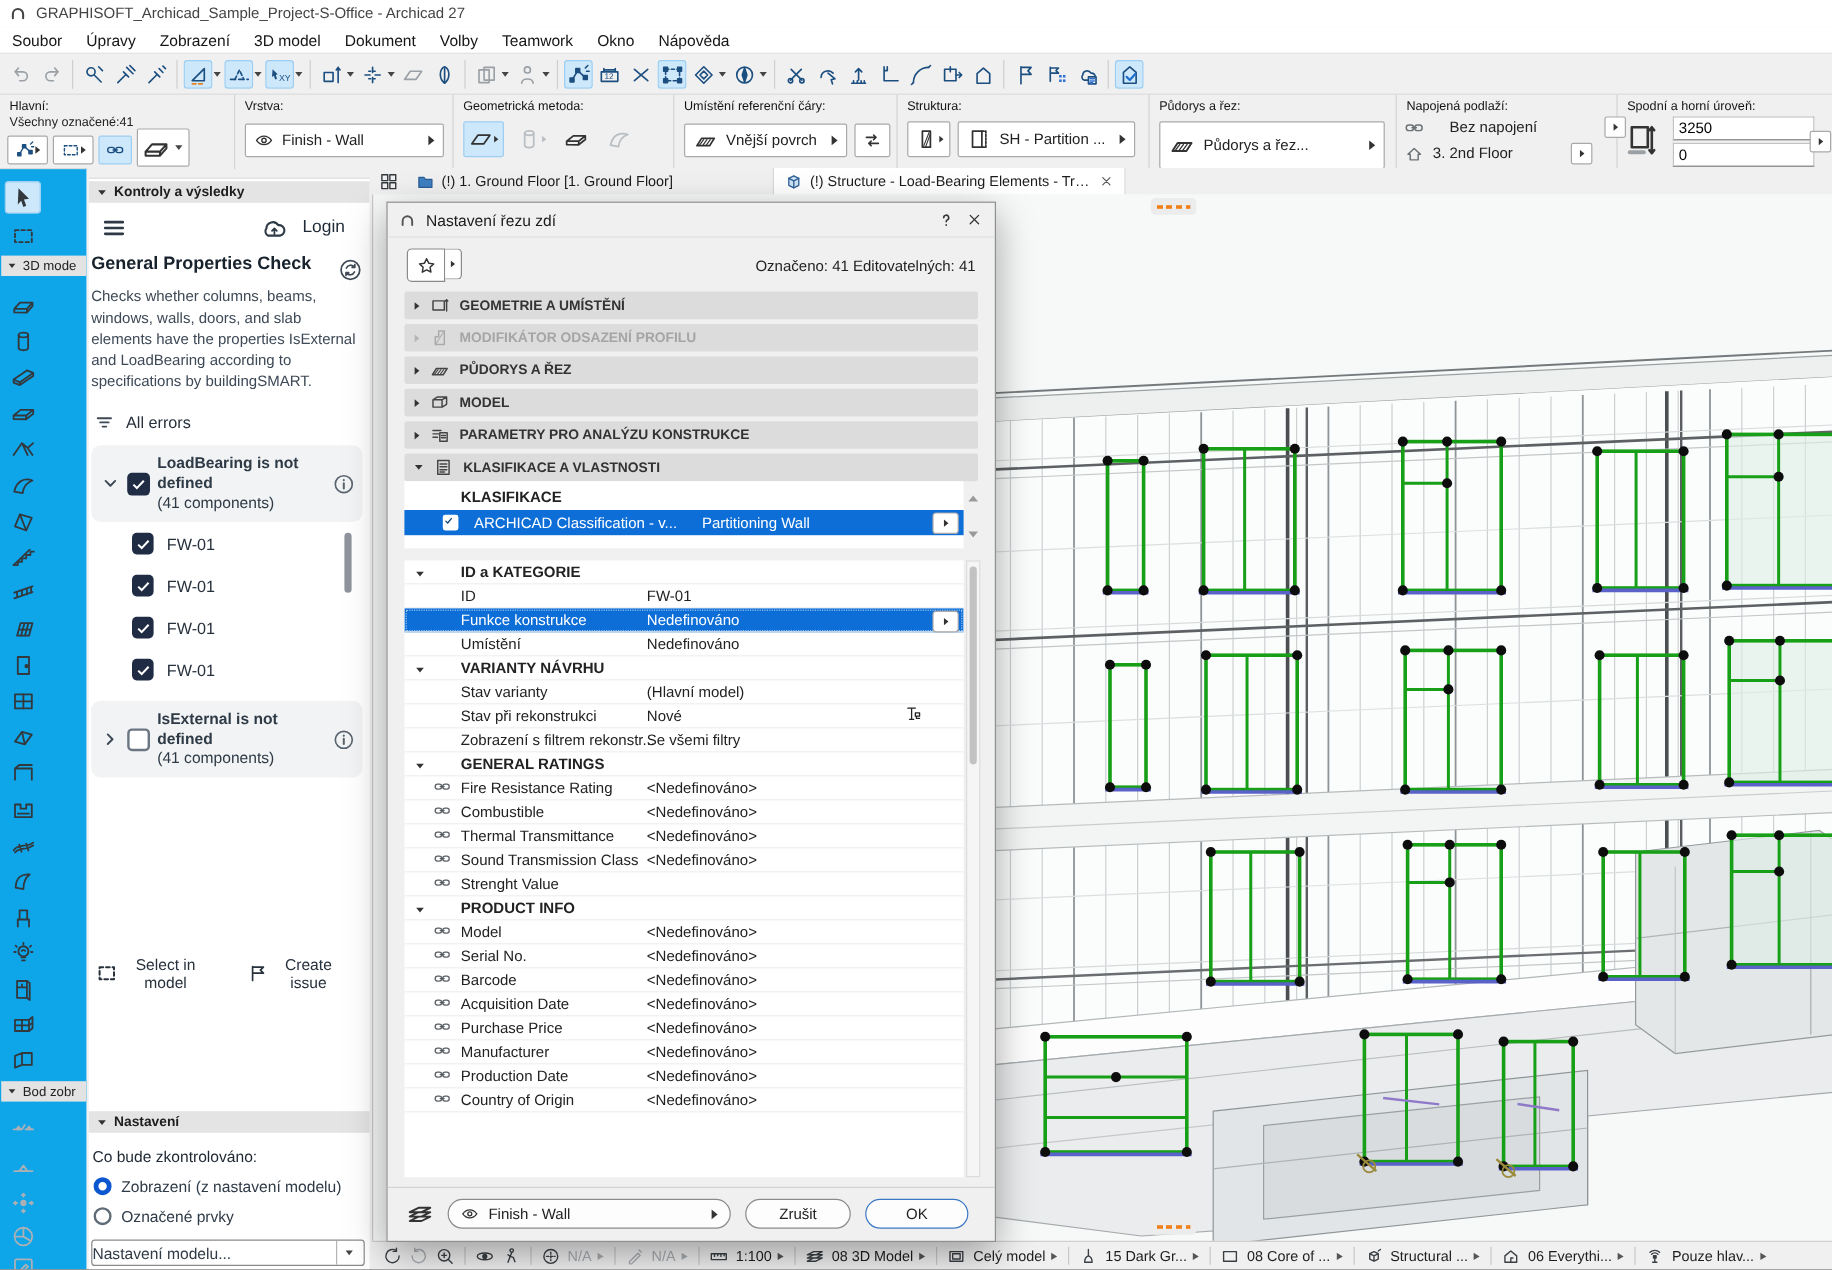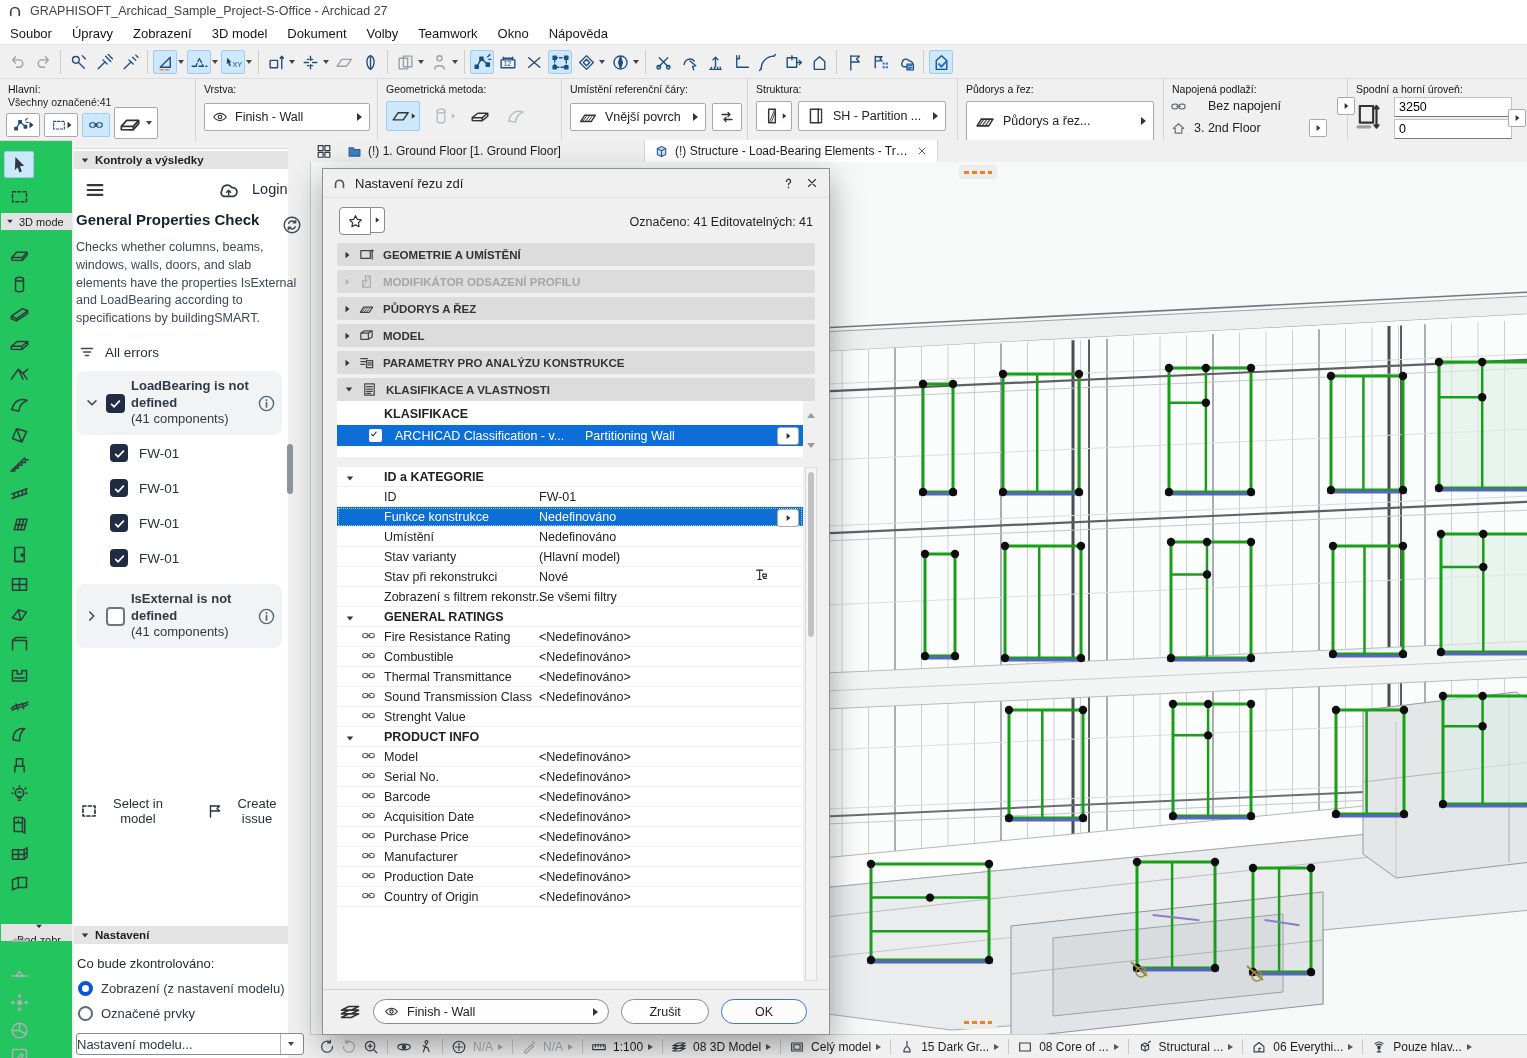--- a/index.html
+++ b/index.html
@@ -23,28 +23,28 @@
   .infobar{position:absolute;left:0;top:78px;right:0;height:62px;background:#f0f0f0;border-top:1px solid #dcdcdc;display:flex}
   .isec{position:relative;height:100%;border-right:1px solid #d4d4d4;box-sizing:border-box;flex:none}
   .ilabel{position:absolute;left:8px;top:4px;font-size:10.5px;white-space:nowrap;color:#141414}
   .ifld{display:flex;align-items:center;background:#fff;border:1px solid #a9a9a9;border-radius:2px;height:28px;font-size:12.5px;padding:0 7px;gap:7px;box-sizing:border-box;white-space:nowrap}
   .ibtn{display:flex;align-items:center;justify-content:center;background:#fff;border:1px solid #a9a9a9;border-radius:2px;height:24px;box-sizing:border-box}
   .ibtn.flat{background:transparent;border-color:transparent}
   .ibtn.on{background:#cde8fb;border-color:#9dcdf0}
   .ico{display:flex;align-items:center;justify-content:center}
   .ico svg{display:block}
   
-  .toolbox{position:absolute;left:0;top:140px;width:72px;bottom:0;background:#22c55e;border-top:1px solid #d9d9d9;overflow:hidden}
+  .toolbox{position:absolute;left:0;top:140px;width:72px;bottom:0;background:#0ea5e9;border-top:1px solid #d9d9d9;overflow:hidden}
   .txbtn{position:absolute;left:4px;width:30px;height:27px;display:flex;align-items:center;justify-content:center;border-radius:3px;color:#33383d}
   .txbtn svg{width:21px;height:21px}
   .txbtn.sel{background:#cde8fb;box-shadow:0 0 0 1px #9dcdf0 inset}
   .txbtn.gray{color:#aab0b5}
   .txhead{position:absolute;left:1px;right:0;height:17px;background:#e3e3e3;display:flex;align-items:center;gap:5px;padding-left:5px;font-size:11px;color:#222;white-space:nowrap;overflow:hidden}
   
-  .panel{position:absolute;left:74px;top:148px;width:214px;bottom:0;background:#fff;border-top:1px solid #d9d9d9;color:#2e3a46}
+  .panel{position:absolute;left:74px;top:148px;width:234px;bottom:0;background:#fff;border-top:1px solid #d9d9d9;color:#2e3a46}
   .phead{position:absolute;left:0;right:0;top:2px;height:18px;background:#e4e4e4;display:flex;align-items:center;gap:6px;padding-left:7px;font-size:11.5px;font-weight:bold;color:#1d1d1d;box-sizing:border-box}
   .card{position:absolute;left:2px;right:6px;background:#f1f3f4;border-radius:8px;display:flex;align-items:center;gap:6px;padding:6px 6px 6px 8px;box-sizing:border-box}
   .cbx{width:19px;height:19px;border-radius:4px;background:#1f2c44;display:flex;align-items:center;justify-content:center;flex:none}
   .cbx svg{width:13px;height:13px}
   .cbx.empty{background:#fff;border:2px solid #6b7683;box-sizing:border-box}
   .infoc{width:19px;height:19px;color:#5a646e;flex:none}
   .pbtn{position:absolute;display:flex;align-items:center;gap:8px;color:#27313c;font-size:13px;text-align:center}
   .radio{width:15px;height:15px;border-radius:50%;border:2px solid #5f6b76;box-sizing:border-box;flex:none}
   .radio.on{border:4.5px solid #0b57d0}
   
@@ -790,21 +790,21 @@
           </g>
         </svg>
       </span>
       <span class="txbtn" style="top: 730px;">
         <svg viewBox="0 0 18 18" width="21" height="21">
           <g fill="none" stroke="currentColor" stroke-width="1.3" stroke-linecap="round" stroke-linejoin="round">
             <path d="M3 13.5V5l5-2v8.5zM8 3h7v8.5H8"></path>
           </g>
         </svg>
       </span>
-      <div class="txhead" style="top: 783px; flex-direction: column;">
+      <div class="txhead" style="top: 760px;">
         <span class="tri-d" style="transform:scale(.7)"></span>
         <span>Bod zobr</span>
       </div>
       <span class="txbtn gray" style="top: 786px;">
         <svg viewBox="0 0 18 18" width="21" height="21">
           <g fill="none" stroke="currentColor" stroke-width="1.3" stroke-linecap="round" stroke-linejoin="round">
             <path d="M2 9.5h5.5M10.5 9.5H16M8 9.5l2-3"></path>
             <path d="M4 9.5 5.5 7.5 7 9.5z" fill="currentColor"></path>
             <path d="M11.5 9.5 13 7.5l1.5 2z" fill="currentColor"></path>
           </g>
@@ -1425,20 +1425,24 @@
           <span class="lab">Funkce konstrukce</span>
           <span class="val">Nedefinováno</span>
           <span class="rbtn">
             <span class="tri-r" style="transform:scale(.75)"></span>
           </span>
         </div>
         <div class="grow">
           <span class="lab">Umístění</span>
           <span class="val">Nedefinováno</span>
         </div>
+        <div class="grow grp">
+          <span class="gtri"><span class="tri-d" style="transform:scale(.8)"></span></span>
+          <span class="lab">VARIANTY NÁVRHU</span>
+        </div>
         <div class="grow">
           <span class="lab">Stav varianty</span>
           <span class="val">(Hlavní model)</span>
         </div>
         <div class="grow">
           <span class="lab">Stav při rekonstrukci</span>
           <span class="val">Nové</span>
           <span style="position:absolute;right:34px;color:#222"><svg viewBox="0 0 18 18" width="16" height="16">
               <g fill="none" stroke="currentColor" stroke-width="1.3" stroke-linecap="round" stroke-linejoin="round">
                 <path d="M4 3.5h7M7.5 3.5V14M5.5 14h4M11 8h4v3h-4zM12 11v2h3" stroke-width="1.2"></path>

